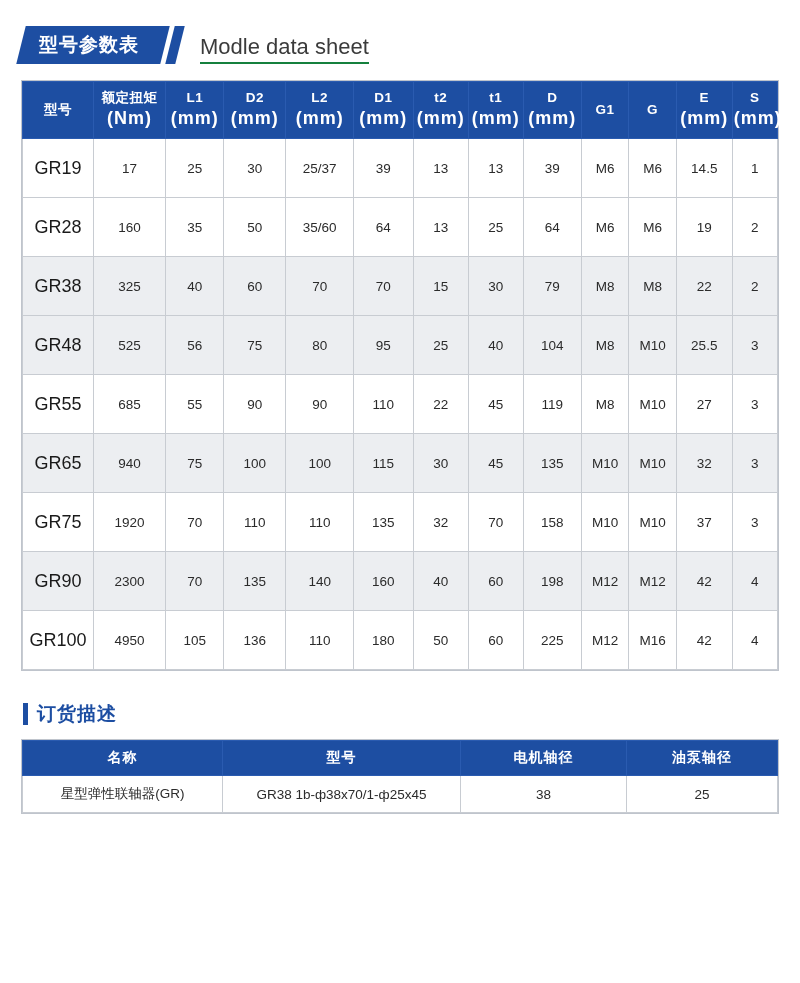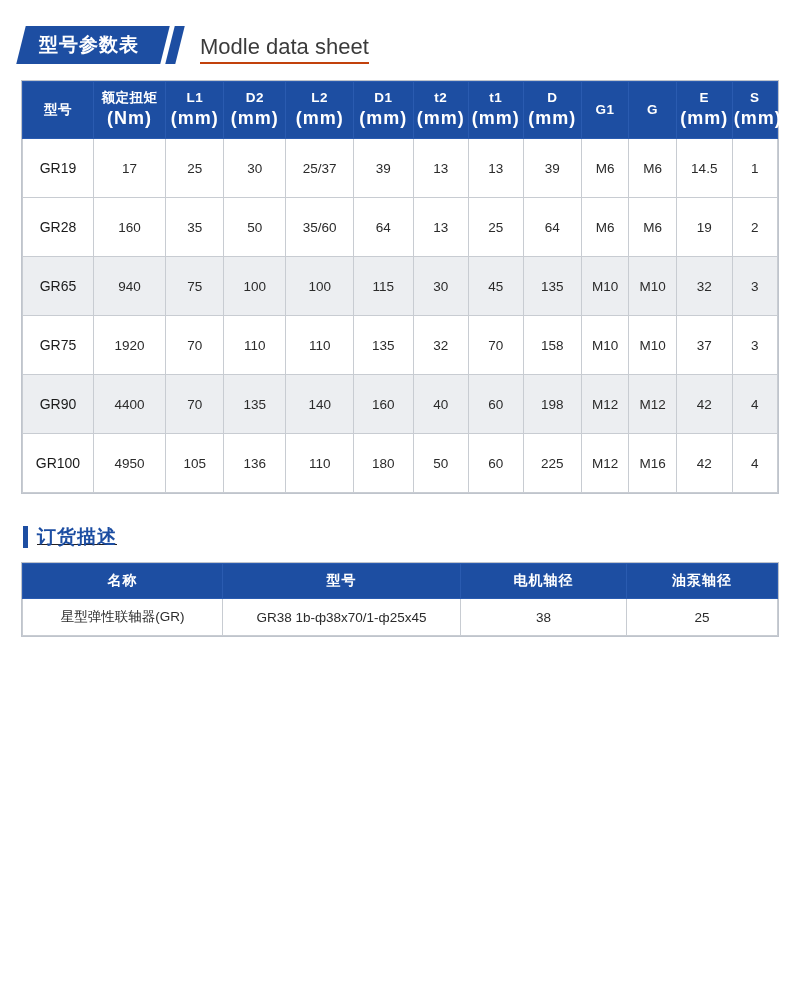--- a/index.html
+++ b/index.html
@@ -53,21 +53,21 @@
     height: 38px;
     background: #1d4ea2;
     transform: skewX(-14deg);
     margin-left: 5px;
   }
   .section-en {
     margin-left: 20px;
     font-size: 22px;
     color: #3b3b3b;
     padding-bottom: 3px;
-    border-bottom: 2px solid #c2410c;
+    border-bottom: 2px solid #15803d;
     line-height: 1.1;
     font-weight: 400;
   }
 
   
   .spec-wrap {
     margin: 16px 11px 0 11px;
     border: 1px solid #bfc4cc;
     box-sizing: border-box;
   }
@@ -100,21 +100,21 @@
   table.spec tbody td {
     height: 56px;
     color: #2b2b2b;
     font-size: 13.5px;
     background: #ffffff;
   }
   table.spec tbody tr.alt td {
     background: #eceef1;
   }
   table.spec tbody td.model {
-    font-size: 14px;
+    font-size: 18px;
     color: #1a1a1a;
   }
 
   
   col.c0 { width: 9.4%; }
   col.c1 { width: 9.6%; }
   col.c2 { width: 7.7%; }
   col.c3 { width: 8.2%; }
   col.c4 { width: 9.0%; }
   col.c5 { width: 7.9%; }
@@ -124,21 +124,20 @@
   col.c9 { width: 6.3%; }
   col.c10 { width: 6.3%; }
   col.c11 { width: 7.4%; }
   col.c12 { width: 6.0%; }
 
   
   .order-head {
     display: flex;
     align-items: center;
     margin: 30px 0 12px 13px;
-    text-decoration: underline;
   }
   .order-bar {
     width: 5px;
     height: 22px;
     background: #1d4ea2;
     margin-right: 9px;
   }
   .order-title {
     font-size: 19px;
     font-weight: bold;
@@ -251,20 +250,65 @@
             <td>64</td>
             <td>13</td>
             <td>25</td>
             <td>64</td>
             <td>M6</td>
             <td>M6</td>
             <td>19</td>
             <td>2</td>
           </tr>
           <tr class="alt">
+            <td class="model">GR38</td>
+            <td>325</td>
+            <td>40</td>
+            <td>60</td>
+            <td>70</td>
+            <td>70</td>
+            <td>15</td>
+            <td>30</td>
+            <td>79</td>
+            <td>M8</td>
+            <td>M8</td>
+            <td>22</td>
+            <td>2</td>
+          </tr>
+          <tr class="alt">
+            <td class="model">GR48</td>
+            <td>525</td>
+            <td>56</td>
+            <td>75</td>
+            <td>80</td>
+            <td>95</td>
+            <td>25</td>
+            <td>40</td>
+            <td>104</td>
+            <td>M8</td>
+            <td>M10</td>
+            <td>25.5</td>
+            <td>3</td>
+          </tr>
+          <tr>
+            <td class="model">GR55</td>
+            <td>685</td>
+            <td>55</td>
+            <td>90</td>
+            <td>90</td>
+            <td>110</td>
+            <td>22</td>
+            <td>45</td>
+            <td>119</td>
+            <td>M8</td>
+            <td>M10</td>
+            <td>27</td>
+            <td>3</td>
+          </tr>
+          <tr class="alt">
             <td class="model">GR65</td>
             <td>940</td>
             <td>75</td>
             <td>100</td>
             <td>100</td>
             <td>115</td>
             <td>30</td>
             <td>45</td>
             <td>135</td>
             <td>M10</td>
@@ -282,21 +326,21 @@
             <td>32</td>
             <td>70</td>
             <td>158</td>
             <td>M10</td>
             <td>M10</td>
             <td>37</td>
             <td>3</td>
           </tr>
           <tr class="alt">
             <td class="model">GR90</td>
-            <td>4400</td>
+            <td>2300</td>
             <td>70</td>
             <td>135</td>
             <td>140</td>
             <td>160</td>
             <td>40</td>
             <td>60</td>
             <td>198</td>
             <td>M12</td>
             <td>M12</td>
             <td>42</td>

